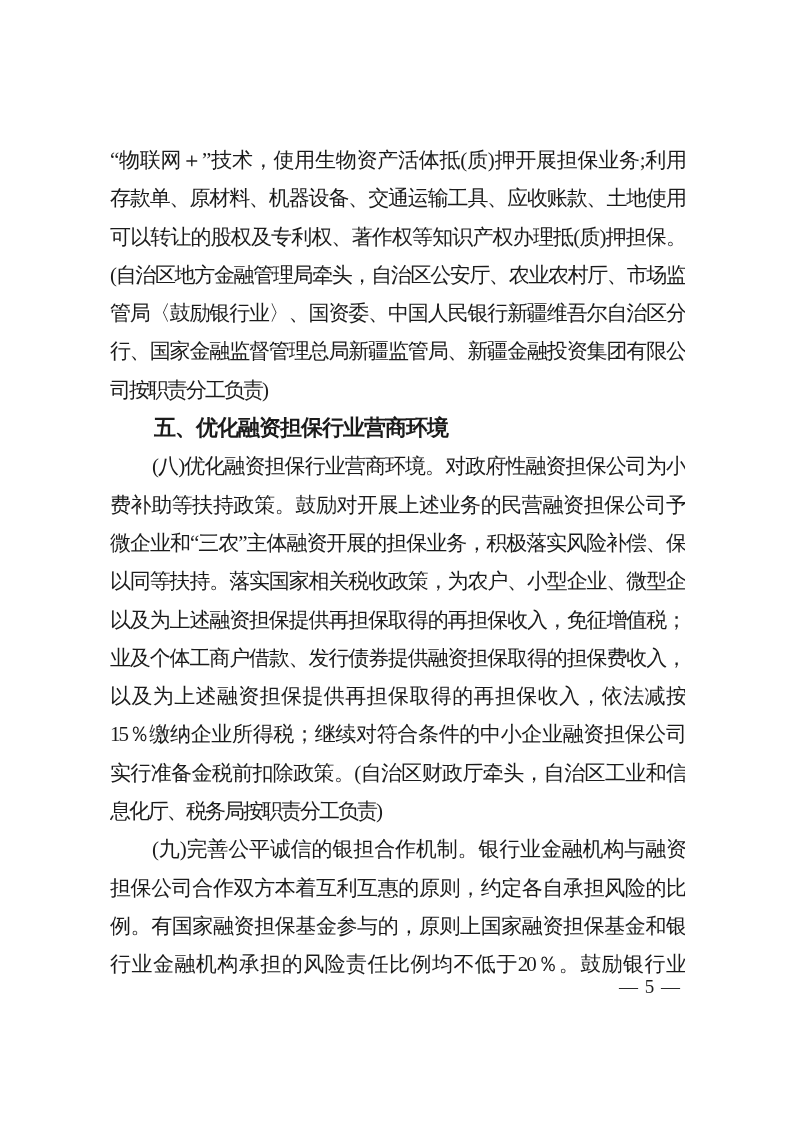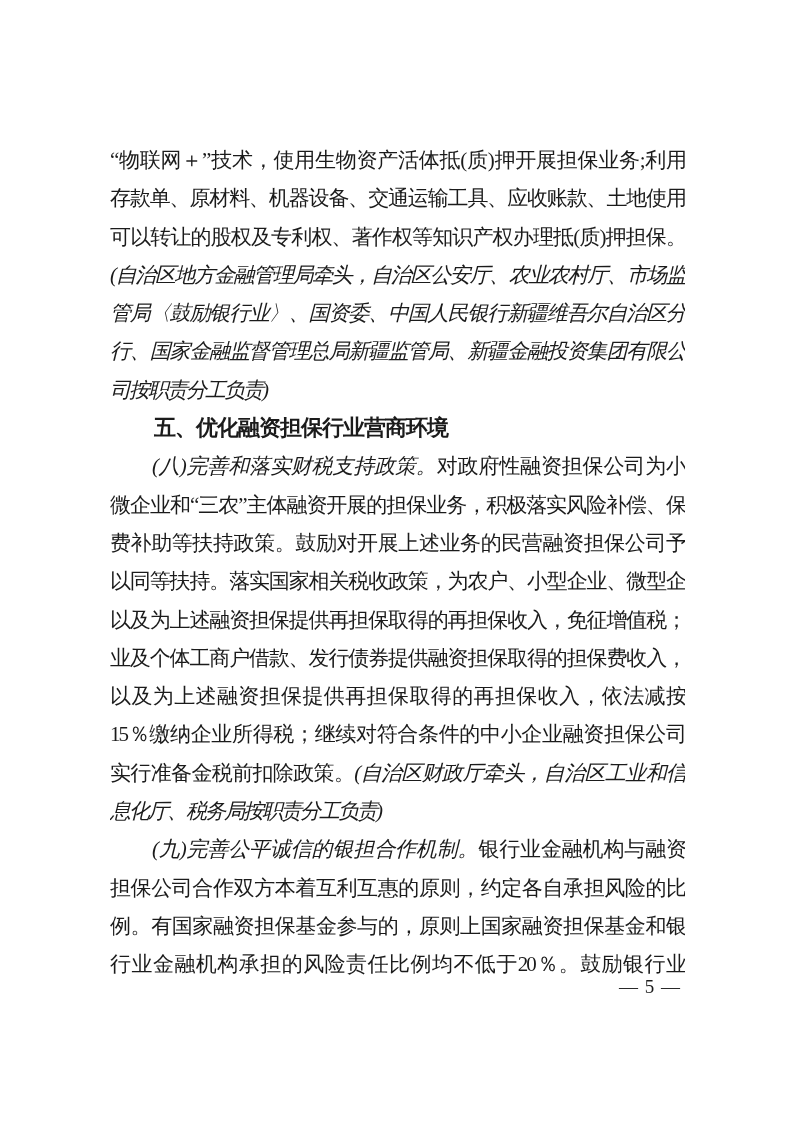--- a/index.html
+++ b/index.html
@@ -25,21 +25,20 @@
   .ln {
     height: 38.3px;
     line-height: 38.3px;
     font-size: 21px;
     letter-spacing: -2px;
     text-align: justify;
     text-align-last: justify;
     overflow: hidden;
   }
   .kai {
-    font-style: italic;
   }
   .noj {
     text-align: left;
     text-align-last: left;
   }
   .indent {
     text-indent: 2em;
   }
   .heading {
     font-family: "Liberation Sans", "DejaVu Sans", sans-serif;
@@ -70,23 +69,23 @@
     <div class="ln"><span>存款单、原材料、机器设备、交通运输工具、应收账款、土地使用权、</span></div>
     <div class="ln"><span>可以转让的股权及专利权、著作权等知识产权办理抵(质)押担保。</span></div>
 
     <div class="ln kai"><span>(自治区地方金融管理局牵头，自治区公安厅、农业农村厅、市场监</span></div>
     <div class="ln kai"><span>管局〈鼓励银行业〉、国资委、中国人民银行新疆维吾尔自治区分</span></div>
     <div class="ln kai"><span>行、国家金融监督管理总局新疆监管局、新疆金融投资集团有限公</span></div>
     <div class="ln kai noj"><span>司按职责分工负责)</span></div>
 
     <div class="ln heading indent"><span>五、优化融资担保行业营商环境</span></div>
 
-    <div class="ln indent"><span class="kai">(八)完善和落实财税支持政策。</span><span>对政府性融资担保公司为小</span></div>
+    <div class="ln indent"><span class="kai">(八)优化融资担保行业营商环境。</span><span>对政府性融资担保公司为小</span></div>
+    <div class="ln"><span>费补助等扶持政策。鼓励对开展上述业务的民营融资担保公司予</span></div>
     <div class="ln"><span>微企业和“三农”主体融资开展的担保业务，积极落实风险补偿、保</span></div>
-    <div class="ln"><span>费补助等扶持政策。鼓励对开展上述业务的民营融资担保公司予</span></div>
     <div class="ln"><span>以同等扶持。落实国家相关税收政策，为农户、小型企业、微型企</span></div>
     <div class="ln"><span>以及为上述融资担保提供再担保取得的再担保收入，免征增值税；</span></div>
     <div class="ln"><span>业及个体工商户借款、发行债券提供融资担保取得的担保费收入，</span></div>
     <div class="ln"><span>以及为上述融资担保提供再担保取得的再担保收入，依法减按</span></div>
     <div class="ln"><span>15％缴纳企业所得税；继续对符合条件的中小企业融资担保公司</span></div>
     <div class="ln"><span>实行准备金税前扣除政策。</span><span class="kai">(自治区财政厅牵头，自治区工业和信</span></div>
     <div class="ln kai noj"><span>息化厅、税务局按职责分工负责)</span></div>
 
     <div class="ln indent"><span class="kai">(九)完善公平诚信的银担合作机制。</span><span>银行业金融机构与融资</span></div>
     <div class="ln"><span>担保公司合作双方本着互利互惠的原则，约定各自承担风险的比</span></div>

